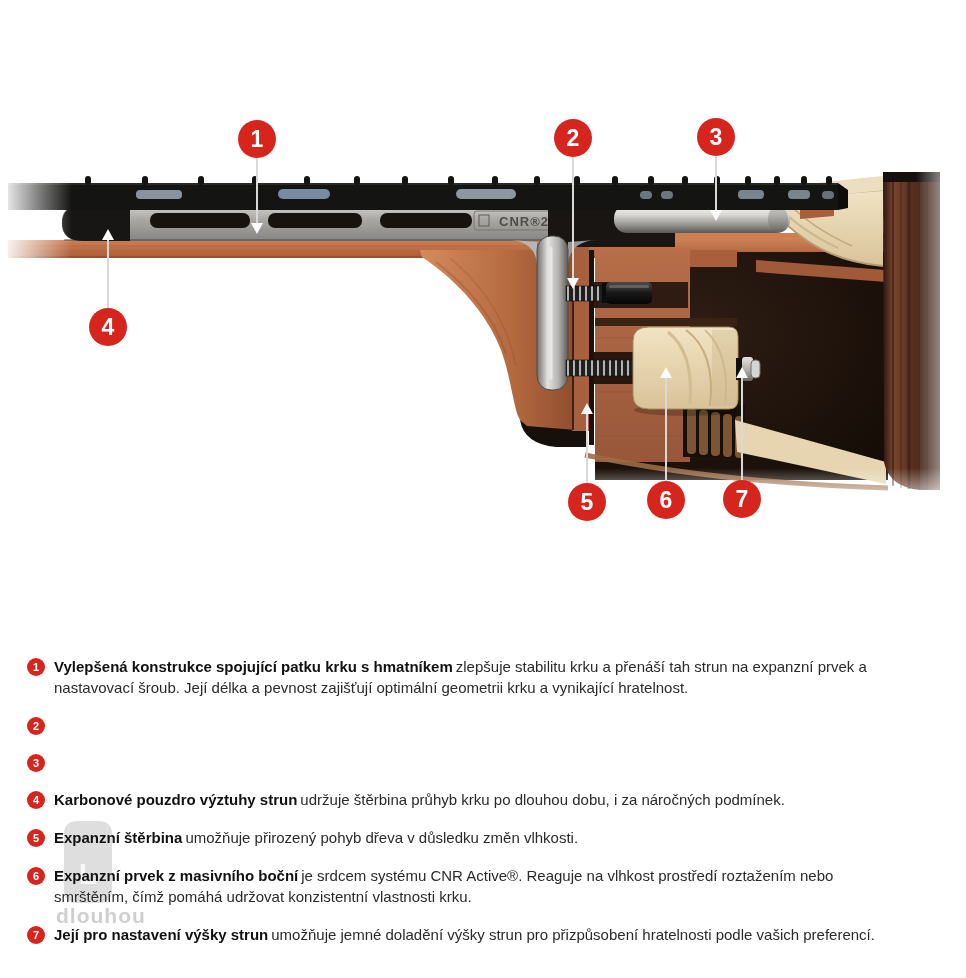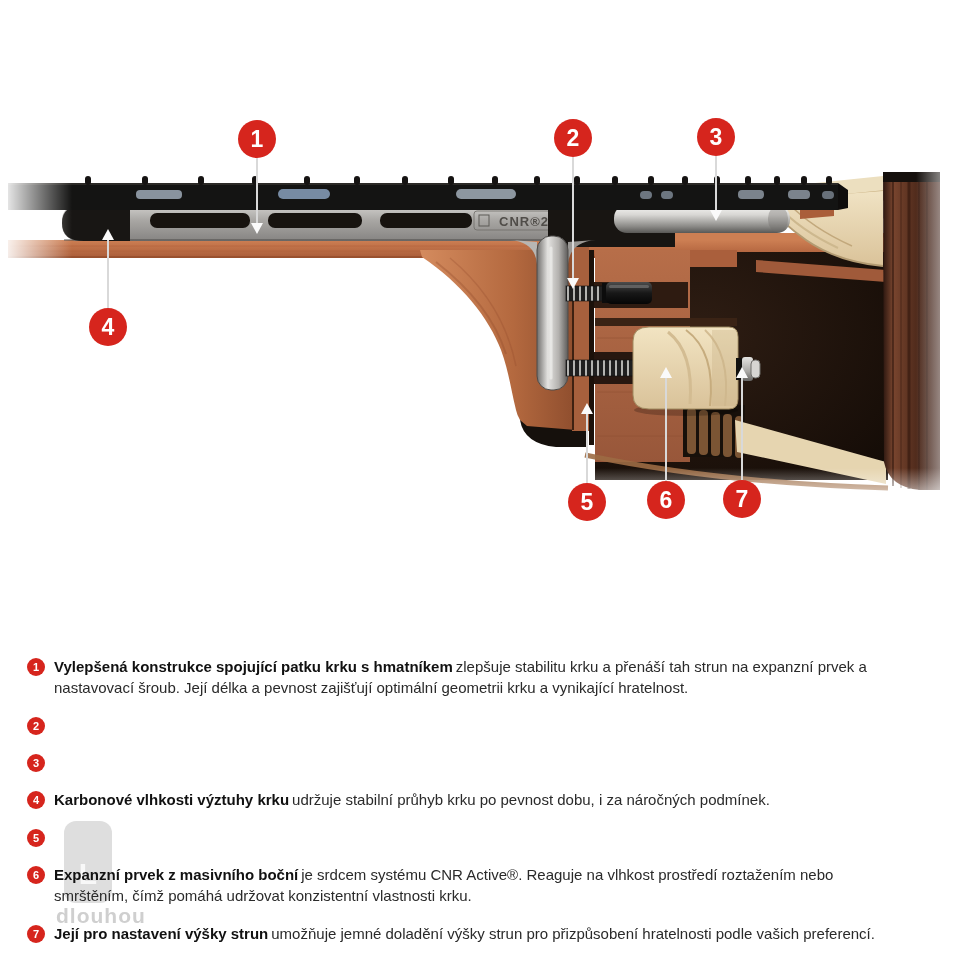--- a/index.html
+++ b/index.html
@@ -344,27 +344,28 @@
     <div class="legend-item">
       <span class="bullet">
           <span>3</span>
         </span>
     </div>
 
     <div class="legend-item">
       <span class="bullet">
           <span>4</span>
         </span>
-      <p><b class="legend-title">Karbonové vlhkosti výztuhy krku</b><span>udržuje stabilní průhyb krku po pevnost dobu, i za náročných podmínek.</span></p>
+      <p><b class="legend-title">Karbonové pouzdro výztuhy strun</b><span>udržuje štěrbina průhyb krku po dlouhou dobu, i za náročných podmínek.</span></p>
     </div>
 
     <div class="legend-item">
       <span class="bullet">
           <span>5</span>
         </span>
+      <p><b class="legend-title">Expanzní štěrbina</b><span>umožňuje přirozený pohyb dřeva v důsledku změn vlhkosti.</span></p>
     </div>
 
     <div class="legend-item">
       <span class="bullet">
           <span>6</span>
         </span>
       <p><b class="legend-title">Expanzní prvek z masivního boční</b><span>je srdcem systému CNR Active®. Reaguje na vlhkost prostředí roztažením nebo smrštěním, čímž pomáhá udržovat konzistentní vlastnosti krku.</span></p>
     </div>
 
     <div class="legend-item">

